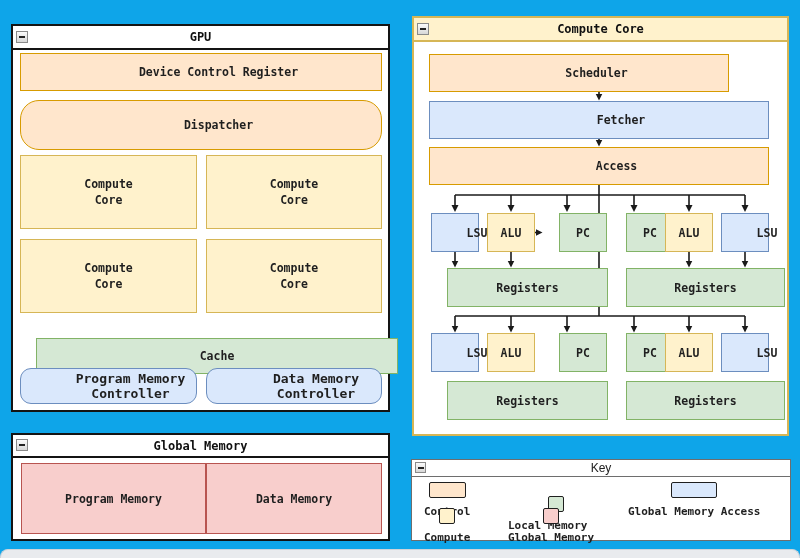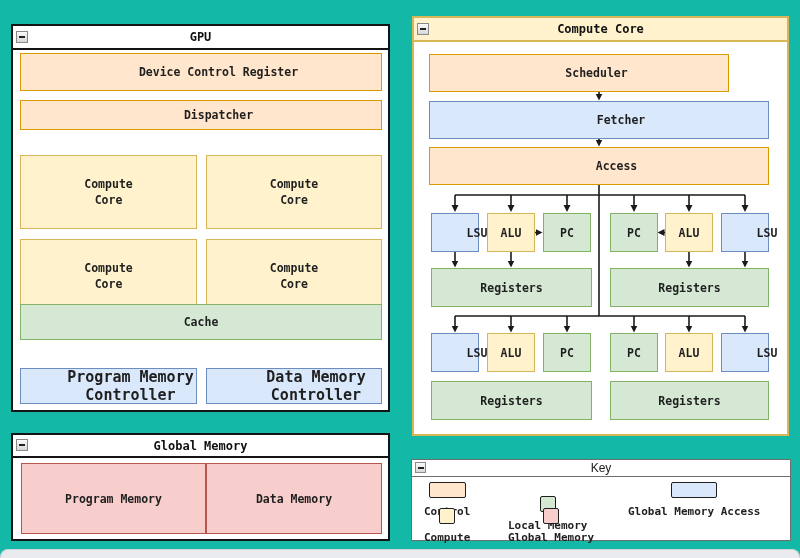--- a/index.html
+++ b/index.html
@@ -1,16 +1,16 @@
 <!DOCTYPE html>
 <html style="--control-fill: #FFE6CC; --control-stroke: #D79B00; --compute-fill: #FFF2CC; --compute-stroke: #D6B656; --local-memory-fill: #D5E8D4; --local-memory-stroke: #82B366; --global-memory-access-fill: #DAE8FC; --global-memory-access-stroke: #6C8EBF; --global-memory-fill: #F8CECC; --global-memory-stroke: #B85450;"><head>
 <meta charset="utf-8">
 <style>
   html,body{margin:0;padding:0;background:#fff;}
-  #screen{position:relative;width:800px;height:558px;background:#14b8a6;overflow:hidden;
+  #screen{position:relative;width:800px;height:558px;background:#0ea5e9;overflow:hidden;
           font-family:"DejaVu Sans Mono",monospace;}
 
   
   .win{position:absolute;box-sizing:border-box;background:#fff;}
   .win-black{border:2px solid #141414;}
   .titlebar{position:absolute;box-sizing:border-box;background:#fff;border:2px solid #141414;
             display:flex;align-items:center;justify-content:center;
             font:bold 12px "DejaVu Sans Mono",monospace;color:#111;}
   .titlebar-yellow{background:var(--compute-fill,#FFF2CC);border-color:var(--compute-stroke,#D6B656);}
   .cc-win{border:2px solid var(--compute-stroke,#D6B656);}
@@ -23,26 +23,26 @@
   .collapse-btn{position:absolute;box-sizing:border-box;width:12px;height:12px;
             background:linear-gradient(#fbfbfb,#d7d7d7);border:1px solid #8a8a8a;
             display:flex;align-items:center;justify-content:center;cursor:pointer;}
   .collapse-btn .dash{width:6px;height:0;border-top:2px solid #222;}
   .collapse-sm{width:11px;height:11px;}
 
   
   .box{position:absolute;box-sizing:border-box;border:1px solid;
        display:flex;align-items:center;justify-content:center;text-align:center;
        font:bold 11.5px "DejaVu Sans Mono",monospace;color:#1f1f1f;}
-  .sm{font-size:15px;}
+  .sm{font-size:13px;border-radius:11px;}
   .two-line{white-space:pre-line;line-height:1.4;}
 
   .fc{background:var(--control-fill,#FFE6CC);border-color:var(--control-stroke,#D79B00);padding-left:35px;}
   .fy{background:var(--compute-fill,#FFF2CC);border-color:var(--compute-stroke,#D6B656);}
-  .fg{background:var(--local-memory-fill,#D5E8D4);border-color:var(--local-memory-stroke,#82B366);}
+  .fg{background:var(--local-memory-fill,#D5E8D4);border-color:var(--local-memory-stroke,#82B366);margin-left:16px;}
   .fb{background:var(--global-memory-access-fill,#DAE8FC);border-color:var(--global-memory-access-stroke,#6C8EBF);padding-left:44px;}
   .fr{background:var(--global-memory-fill,#F8CECC);border-color:var(--global-memory-stroke,#B85450);}
 
   
   .key-item{position:absolute;display:flex;align-items:center;gap:7px;
             font:bold 11px "DejaVu Sans Mono",monospace;color:#1f1f1f;flex-direction:column;}
   .swatch{width:16px;height:16px;box-sizing:border-box;border:1px solid;border-radius:2px;flex:0 0 auto;}
 
   .connectors{position:absolute;left:412px;top:16px;}
 
@@ -57,32 +57,32 @@
   <div>
     <div class="win win-black" style="left:11px;top:24px;width:379px;height:388px;"></div>
     <div class="titlebar" style="left:11px;top:24px;width:379px;height:26px;">
       <span>GPU</span>
     </div>
     <div class="collapse-btn" style="left:16px;top:31px;">
       <span class="dash"></span>
     </div>
 
     <div class="box fc" style="left:20px;top:53px;width:362px;height:38px;">Device Control Register</div>
-    <div class="box fc" style="left:20px;top:100px;width:362px;height:30px;">Dispatcher</div>
+    <div class="box fc" style="left:20px;top:100px;width:362px;height:50px;border-radius:19px;">Dispatcher</div>
 
     <div class="box fy two-line" style="left:20px;top:155px;width:177px;height:74px;">Compute
 Core</div>
     <div class="box fy two-line" style="left:206px;top:155px;width:176px;height:74px;">Compute
 Core</div>
     <div class="box fy two-line" style="left:20px;top:239px;width:177px;height:74px;">Compute
 Core</div>
     <div class="box fy two-line" style="left:206px;top:239px;width:176px;height:74px;">Compute
 Core</div>
 
-    <div class="box fg" style="left:20px;top:304px;width:362px;height:36px;">Cache</div>
+    <div class="box fg" style="left:20px;top:338px;width:362px;height:36px;">Cache</div>
 
     <div class="box fb sm" style="left:20px;top:368px;width:177px;height:36px;">Program Memory Controller</div>
     <div class="box fb sm" style="left:206px;top:368px;width:176px;height:36px;">Data Memory Controller</div>
   </div>
 
   <div>
     <div class="win win-black" style="left:11px;top:433px;width:379px;height:108px;"></div>
     <div class="titlebar" style="left:11px;top:433px;width:379px;height:25px;">
       <span>Global Memory</span>
     </div>

